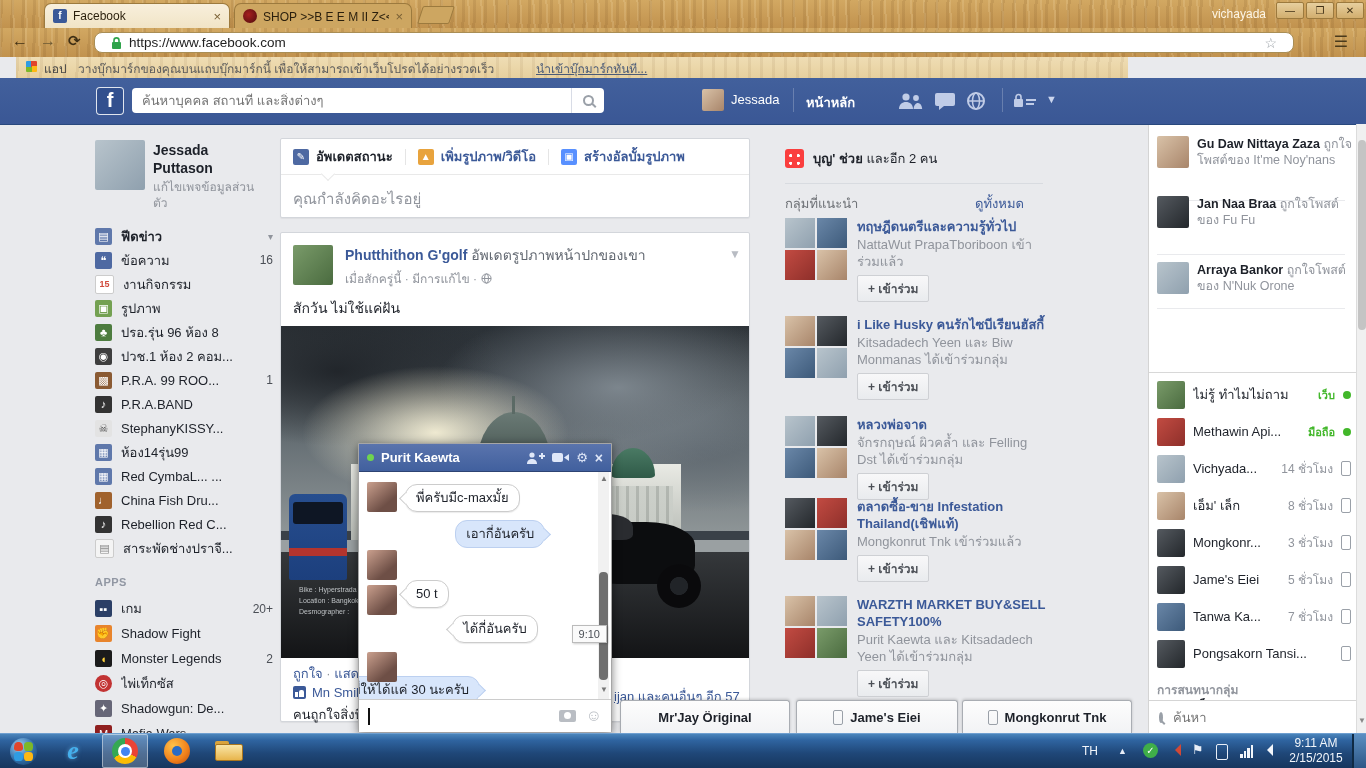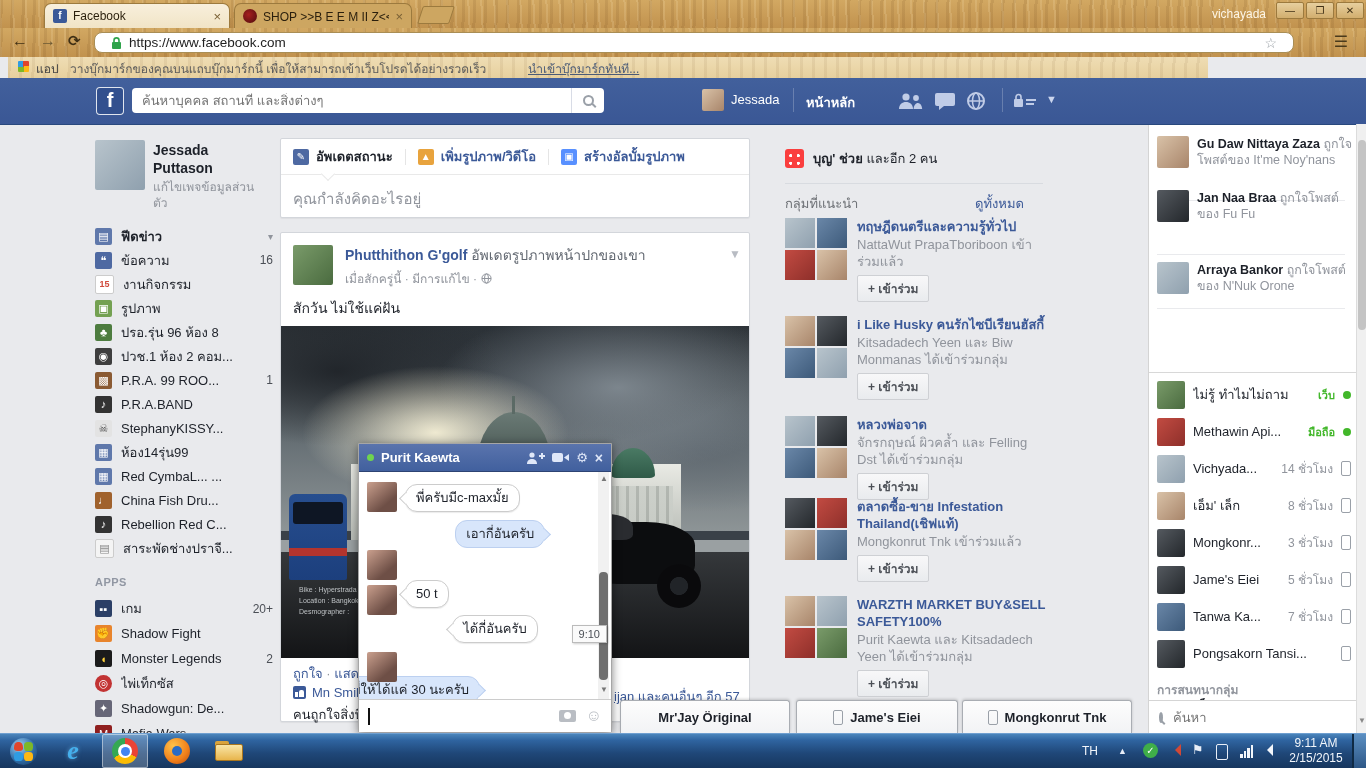--- a/index.html
+++ b/index.html
@@ -136,21 +136,21 @@
       <svg width="11" height="14" style="margin-right:7px">
           <rect x="1" y="6" width="9" height="7" rx="1" fill="#2fa34b"></rect>
           <path d="M3 6V4.4A2.5 2.5 0 0 1 8 4.4V6" stroke="#2fa34b" stroke-width="1.6" fill="none"></path>
         </svg>
       <span style="color:#222;font-size:13.5px">https://www.facebook.com</span>
       <span style="margin-left:auto;color:#9aa0a6;font-size:14px">☆</span>
     </div>
     <span class="ab" style="right:18px;top:4px;font-size:16px;color:#4a3a1c">☰</span>
   </div>
 
-  <div class="ab woodlight" style="left:8px;top:57px;width:1200px;height:21px;border-bottom:3px solid #e89a3b">
+  <div class="ab woodlight" style="left:16px;top:57px;width:1112px;height:21px;border-bottom:3px solid #e89a3b">
     <span class="ab" style="left:10px;top:4px;width:11px;height:11px;border-radius:1px;background:
       conic-gradient(#e0452c 0 25%,#fdb813 0 50%,#7db828 0 75%,#2f9ce3 0 100%)"></span>
     <span class="ab" style="left:28px;top:2px;color:#454545;font-size:12px">แอป</span>
     <span class="ab" style="left:62px;top:2px;color:#5b5b5b;font-size:12px">วางบุ๊กมาร์กของคุณบนแถบบุ๊กมาร์กนี้ เพื่อให้สามารถเข้าเว็บโปรดได้อย่างรวดเร็ว</span>
     <span class="ab" style="left:520px;top:2px;color:#4b5b77;font-size:12px;text-decoration:underline">นำเข้าบุ๊กมาร์กทันที...</span>
   </div>
 
   <div id="fbheader" class="ab" style="left:0;top:78px;width:1366px;height:46px;z-index:20">
     <div class="ab" style="left:96px;top:9px;width:26px;height:26px;border:1px solid rgba(255,255,255,.85);border-radius:4px;color:#fff;font-weight:bold;font-size:20px;text-align:center;line-height:24px;background:#32508e">f</div>
     <div class="ab" style="left:132px;top:10px;width:472px;height:25px;background:#fff;border-radius:4px;display:flex;align-items:center">
@@ -433,21 +433,21 @@
       <div class="gmem">Purit Kaewta และ Kitsadadech Yeen ได้เข้าร่วมกลุ่ม</div>
       <div class="gjoin">+ เข้าร่วม</div></div>
   </div>
 
   <div id="rail" class="ab" style="left:1148px;top:124px;width:208px;height:609px;overflow:hidden">
     <div class="trow ab" style="left:8px;top:12px">
       <span class="tav p2"></span>
       <div class="ttxt"><span class="tname">Gu Daw Nittaya Zaza</span> <span class="tact">ถูกใจโพสต์ของ It'me Noy'nans</span></div>
     </div>
     <div class="tdiv ab" style="left:8px;top:76px"></div>
-    <div class="trow ab" style="left:8px;top:66px">
+    <div class="trow ab" style="left:8px;top:72px">
       <span class="tav p6"></span>
       <div class="ttxt"><span class="tname">Jan Naa Braa</span> <span class="tact">ถูกใจโพสต์ของ Fu Fu</span></div>
     </div>
     <div class="tdiv ab" style="left:8px;top:130px"></div>
     <div class="trow ab" style="left:8px;top:138px">
       <span class="tav p1"></span>
       <div class="ttxt"><span class="tname">Arraya Bankor</span> <span class="tact">ถูกใจโพสต์ของ N'Nuk Orone</span></div>
     </div>
     <div class="tdiv ab" style="left:8px;top:184px"></div>
     <div class="ab" style="left:0;top:248px;width:208px;height:1px;background:#d8d8d8"></div>

